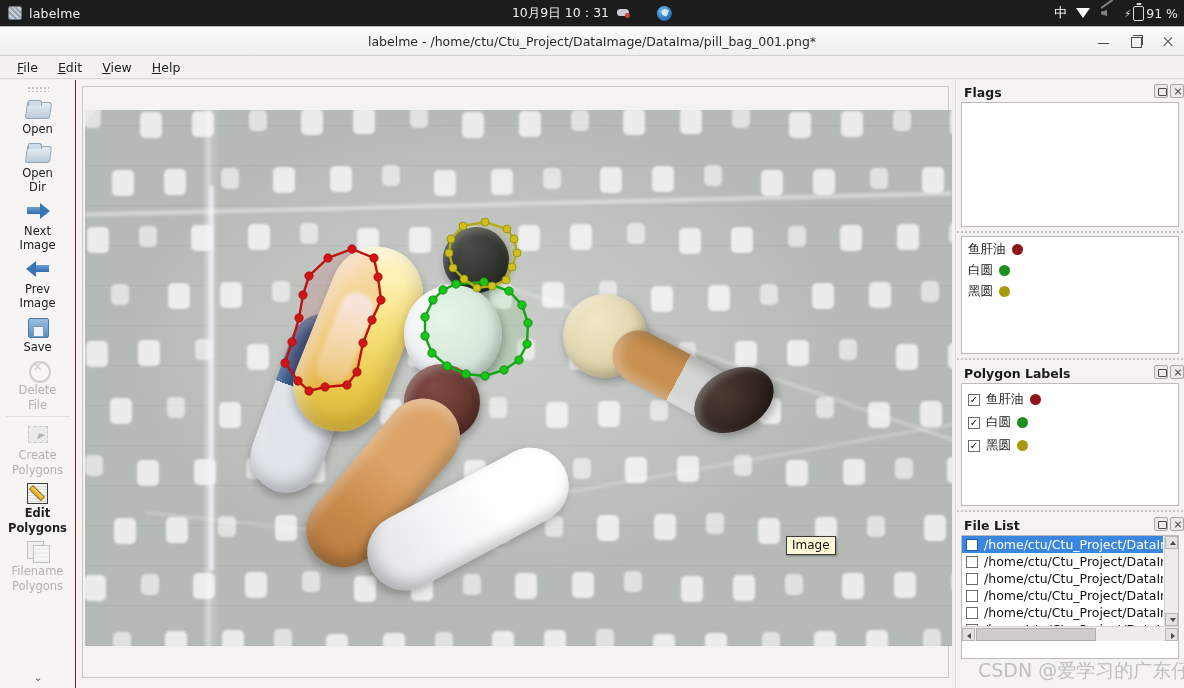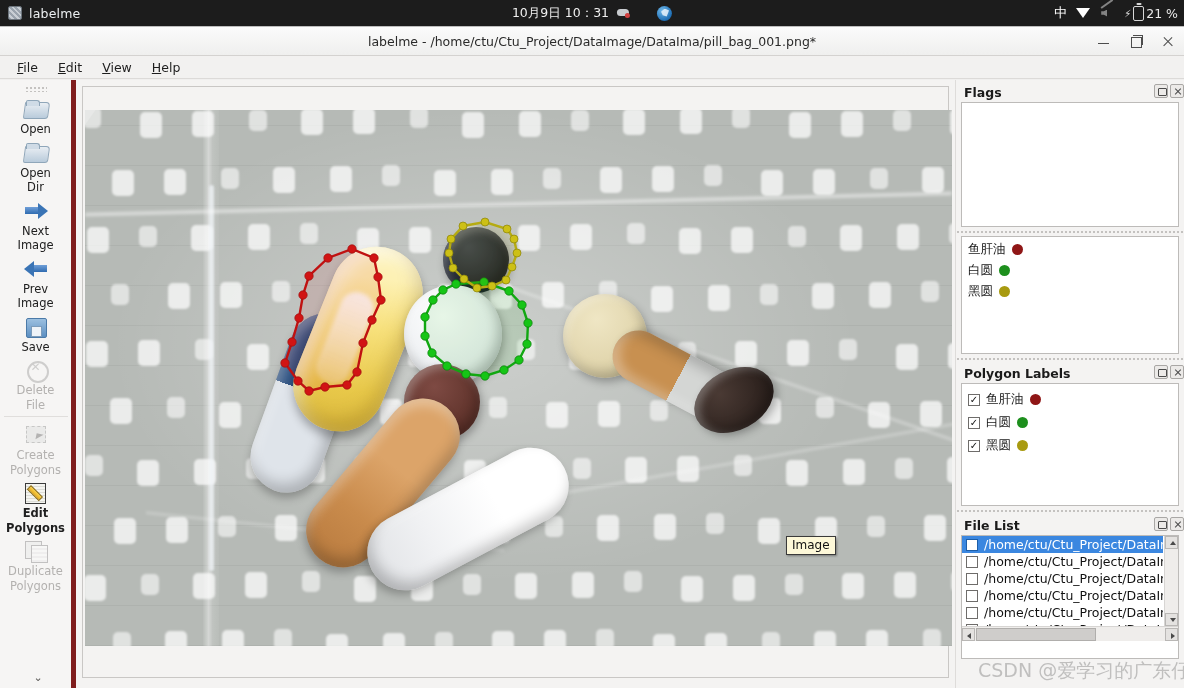--- a/index.html
+++ b/index.html
@@ -127,21 +127,21 @@
   }
   .menuitem u { text-decoration: underline; }
 
   
   .appbody {
     position:absolute; left:0; top:53px; right:0; bottom:0; display:flex;
   }
 
   
   .toolbar {
-    width:76px; background:#f6f5f4; border-right:5px solid #7f1d1d;
+    width:76px; background:#f6f5f4; border-right:1px solid #7f1d1d;
     display:flex; flex-direction:column; align-items:center;
     padding-top:6px; position:relative; overflow:hidden;
   }
   .toolbar-grip { width:22px; height:6px; margin-bottom:2px;
      background-image: radial-gradient(#c4c2c0 35%, transparent 36%);
      background-size:4px 4px; }
   .toolitem {
     width:72px; display:flex; flex-direction:column; align-items:center;
     padding:3px 0 2px 0; text-align:center;
   }
@@ -397,21 +397,21 @@
       <span style="width:10px"></span>
       <span class="sys-globe"></span>
     </div>
     <div class="sysbar-right">
       <span class="sys-ime">中</span>
       <span class="sys-wifi"></span>
       <span class="sys-mute"></span>
       <span class="sys-batt">
         <span class="sys-batt-bolt">⚡</span>
         <span class="sys-batt-body"><span class="sys-batt-fill"></span></span>
-        <span>21 %</span>
+        <span>91 %</span>
       </span>
     </div>
   </div>
 
   <div class="appwin">
 
     <div class="titlebar">
       <span class="titlebar-text">labelme - /home/ctu/Ctu_Project/DataImage/DataIma/pill_bag_001.png*</span>
       <div class="winbtns">
         <span class="winbtn min"></span>
@@ -475,21 +475,21 @@
         </div>
 
         <div class="toolitem">
           <span class="ticon ic-edit"></span>
           <span class="tlabel" style="font-weight:700">Edit</span>
           <span class="tlabel" style="font-weight:700">Polygons</span>
         </div>
 
         <div class="toolitem disabled">
           <span class="ticon ic-dup"></span>
-          <span class="tlabel">Duplicate</span>
+          <span class="tlabel">Filename</span>
           <span class="tlabel">Polygons</span>
         </div>
 
         <div class="toolbar-more">⌄</div>
       </div>
 
       <div class="canvas-wrap">
         <div class="canvas-frame">
 
           <div class="photo">

